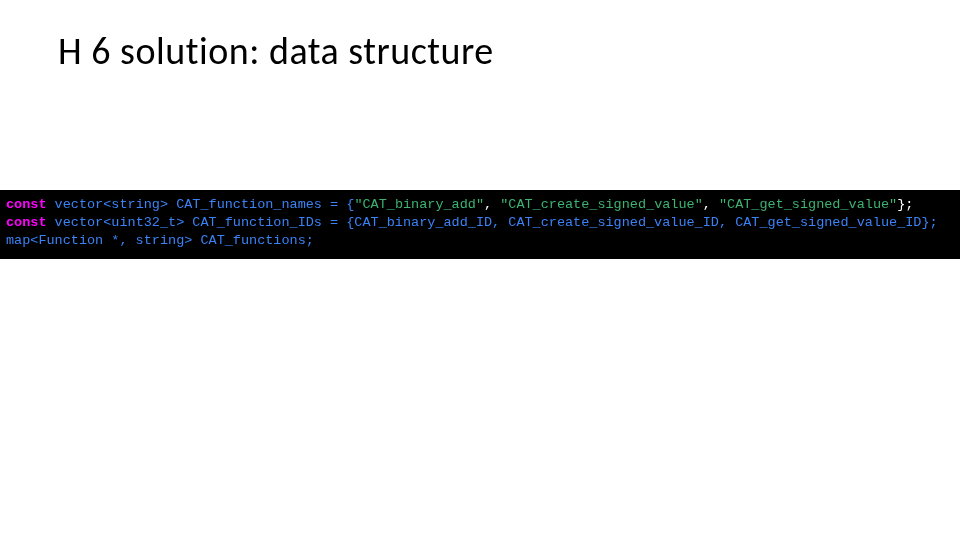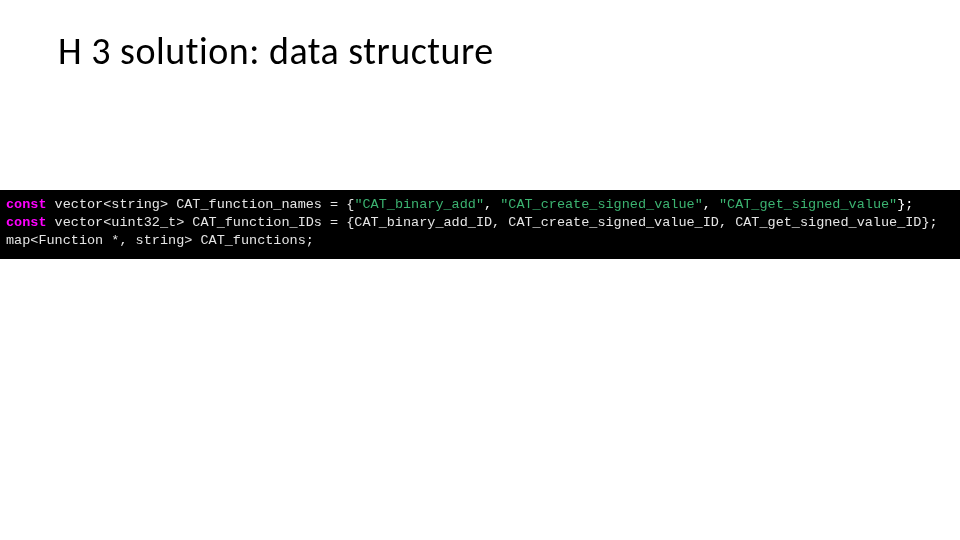--- a/index.html
+++ b/index.html
@@ -34,28 +34,28 @@
     background: #000000;
     color: #ffffff;
     font-family: "Courier New", Courier, monospace;
     font-size: 13.5px;
     line-height: 1.35;
     padding: 6px 6px 8px 6px;
     box-sizing: border-box;
     white-space: pre;
   }
   .kw   { color: #ff00ff; font-weight: bold; }   
-  .type { color: #e5e5e5; }
+  .type { color: #3b82f6; }
   .punc { color: #ffffff; }
   .str  { color: #3cb371; }
 </style>
 </head>
 <body>
 
 <div class="slide">
 
-  <div class="title">H 3 solution: data structure</div>
+  <div class="title">H 6 solution: data structure</div>
 
   <div class="code-block"><span><span class="kw">const</span><span class="type"> vector&lt;string&gt; CAT_function_names = {</span><span class="str">"CAT_binary_add"</span><span class="punc">, </span><span class="str">"CAT_create_signed_value"</span><span class="punc">, </span><span class="str">"CAT_get_signed_value"</span><span class="punc">};</span></span>
 <span><span class="kw">const</span><span class="type"> vector&lt;uint32_t&gt; CAT_function_IDs = {CAT_binary_add_ID, CAT_create_signed_value_ID, CAT_get_signed_value_ID};</span></span>
 <span><span class="type">map&lt;Function *, string&gt; CAT_functions;</span></span></div>
 
 </div>
 
 </body></html>

